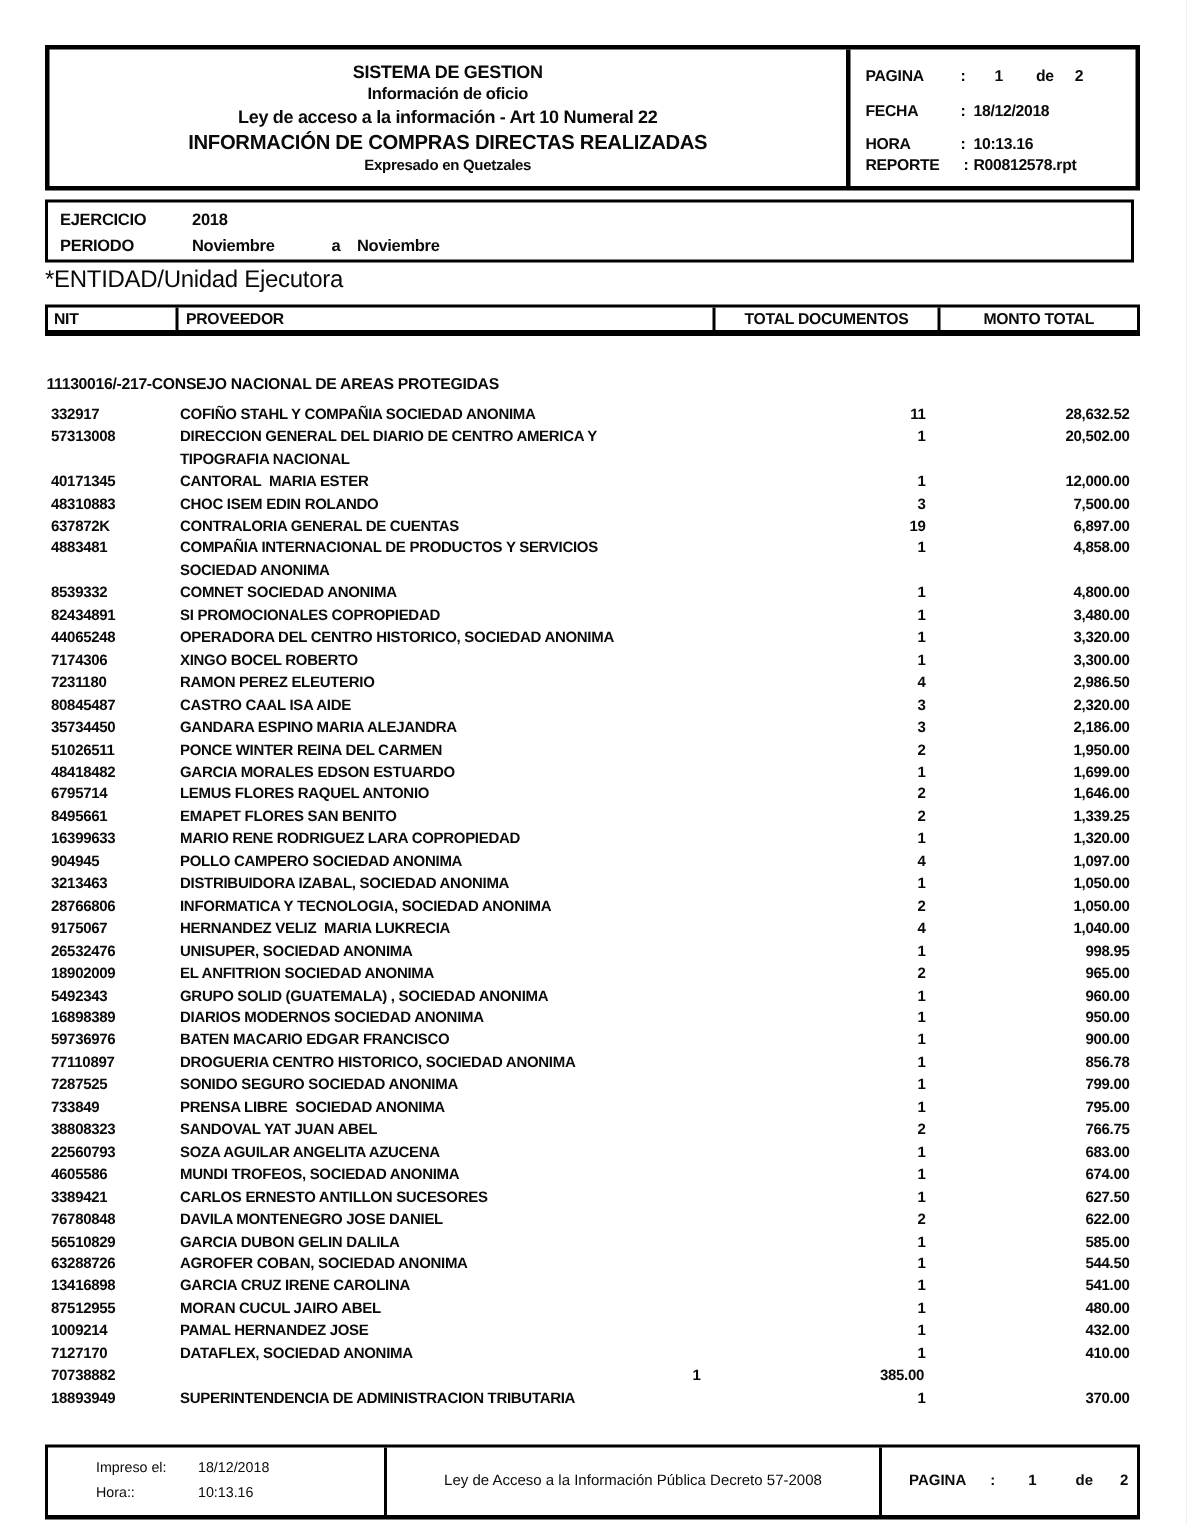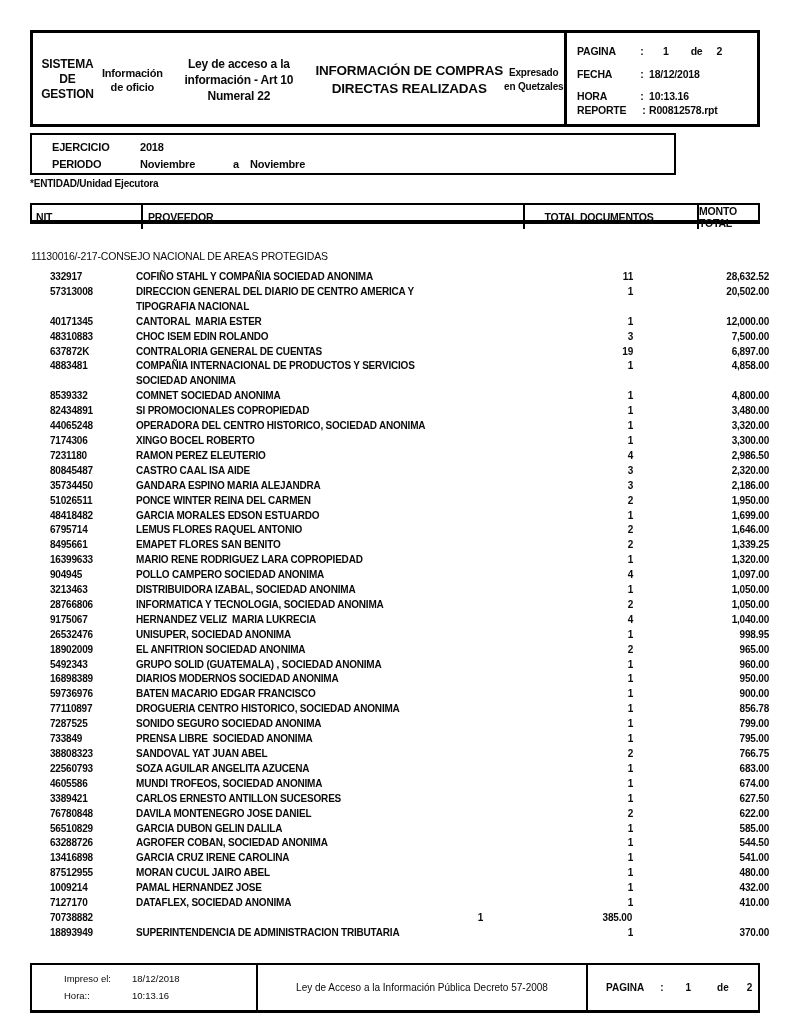--- a/index.html
+++ b/index.html
@@ -7,21 +7,21 @@
     position:relative;width:791px;height:1024px;background:#ffffff;
     font-family:"Liberation Sans","DejaVu Sans",sans-serif;color:#0a0a0a;
     overflow:hidden;margin:0 auto;
   }
   
   .header-box{
     position:absolute;left:30px;top:30px;width:730px;height:97px;
     border:3px solid #000;box-sizing:border-box;display:flex;
   }
   .header-left{
-    flex:1;display:flex;justify-content:center;align-items:center;
+    flex:1;display:flex;flex-direction:column;justify-content:center;align-items:center;
     text-align:center;letter-spacing:-0.2px;padding-top:2px;border-radius:18px;
   }
   .ht1{font-size:12px;font-weight:700;line-height:15px;}
   .ht2{font-size:11px;font-weight:700;line-height:14px;}
   .ht3{font-size:12px;font-weight:700;line-height:16px;}
   .ht4{font-size:13.5px;font-weight:700;line-height:18px;}
   .ht5{font-size:10px;font-weight:700;line-height:14px;}
   .header-right{
     width:193px;border-left:3px solid #000;box-sizing:border-box;
     padding:12px 8px 4px 10px;
@@ -30,44 +30,44 @@
   .meta-label{width:58px;}
   .meta-colon{width:14px;text-align:center;}
   .mr-pagina{margin-bottom:11px;}
   .mr-fecha{margin-bottom:10px;}
   .mr-hora{margin-bottom:2px;}
   .pg-num{display:inline-block;margin-left:14px;}
   .pg-de{display:inline-block;margin-left:22px;}
   .pg-tot{display:inline-block;margin-left:14px;}
   
   .filter-box{
-    position:absolute;left:30px;top:133px;width:646px;height:42px;
-    border:2px solid #000;box-sizing:border-box;padding:4px 0 0 20px;
+    position:absolute;left:30px;top:133px;width:726px;height:42px;
+    border:2px solid #000;box-sizing:border-box;padding:4px 0 0 8px;
   }
   .filter-row{display:flex;font-size:11px;font-weight:700;line-height:17px;letter-spacing:-0.2px;}
   .filter-label{width:88px;}
   .filter-val1{width:82px;}
   .filter-a{width:28px;text-align:center;}
   
-  .entity-label{position:absolute;left:30px;top:178px;font-size:10px;font-weight:700;letter-spacing:-0.2px;}
+  .entity-label{position:absolute;left:30px;top:178px;font-size:16px;font-weight:400;letter-spacing:-0.2px;}
   
   .thead-box{
     position:absolute;left:30px;top:203px;width:730px;height:21px;
     border:2px solid #000;border-bottom-width:4px;box-sizing:border-box;
     display:grid;grid-template-columns:85px 358px 150px auto;
-    font-size:10.5px;font-weight:700;align-items:center;letter-spacing:-0.2px;gap:24px;
+    font-size:10.5px;font-weight:700;align-items:center;letter-spacing:-0.2px;
   }
   .th{height:100%;display:flex;align-items:center;box-sizing:border-box;}
   .th-nit{padding-left:4px;}
   .th-prov{border-left:2px solid #000;padding-left:5px;}
   .th-docs{border-left:2px solid #000;justify-content:center;}
   .th-monto{border-left:2px solid #000;justify-content:center;}
   
-  .section-title{position:absolute;left:31px;top:250px;font-size:10.5px;font-weight:400;letter-spacing:-0.2px;}
-  .table-rows{position:absolute;left:46px;top:270px;width:730px;}
+  .section-title{position:absolute;left:31px;top:250px;font-size:10.5px;font-weight:700;letter-spacing:-0.2px;}
+  .table-rows{position:absolute;left:30px;top:270px;width:730px;}
   .trow{
     display:grid;grid-template-columns:85px 358px 150px auto;
     font-size:10px;font-weight:700;line-height:14.9px;letter-spacing:-0.2px;
   }
   .c-nit{padding-left:4px;}
   .c-prov{padding-left:5px;white-space:pre-wrap;}
   .c-docs{text-align:right;padding-right:6px;}
   .c-monto{text-align:right;padding-right:7px;}
   
   .footer-box{

